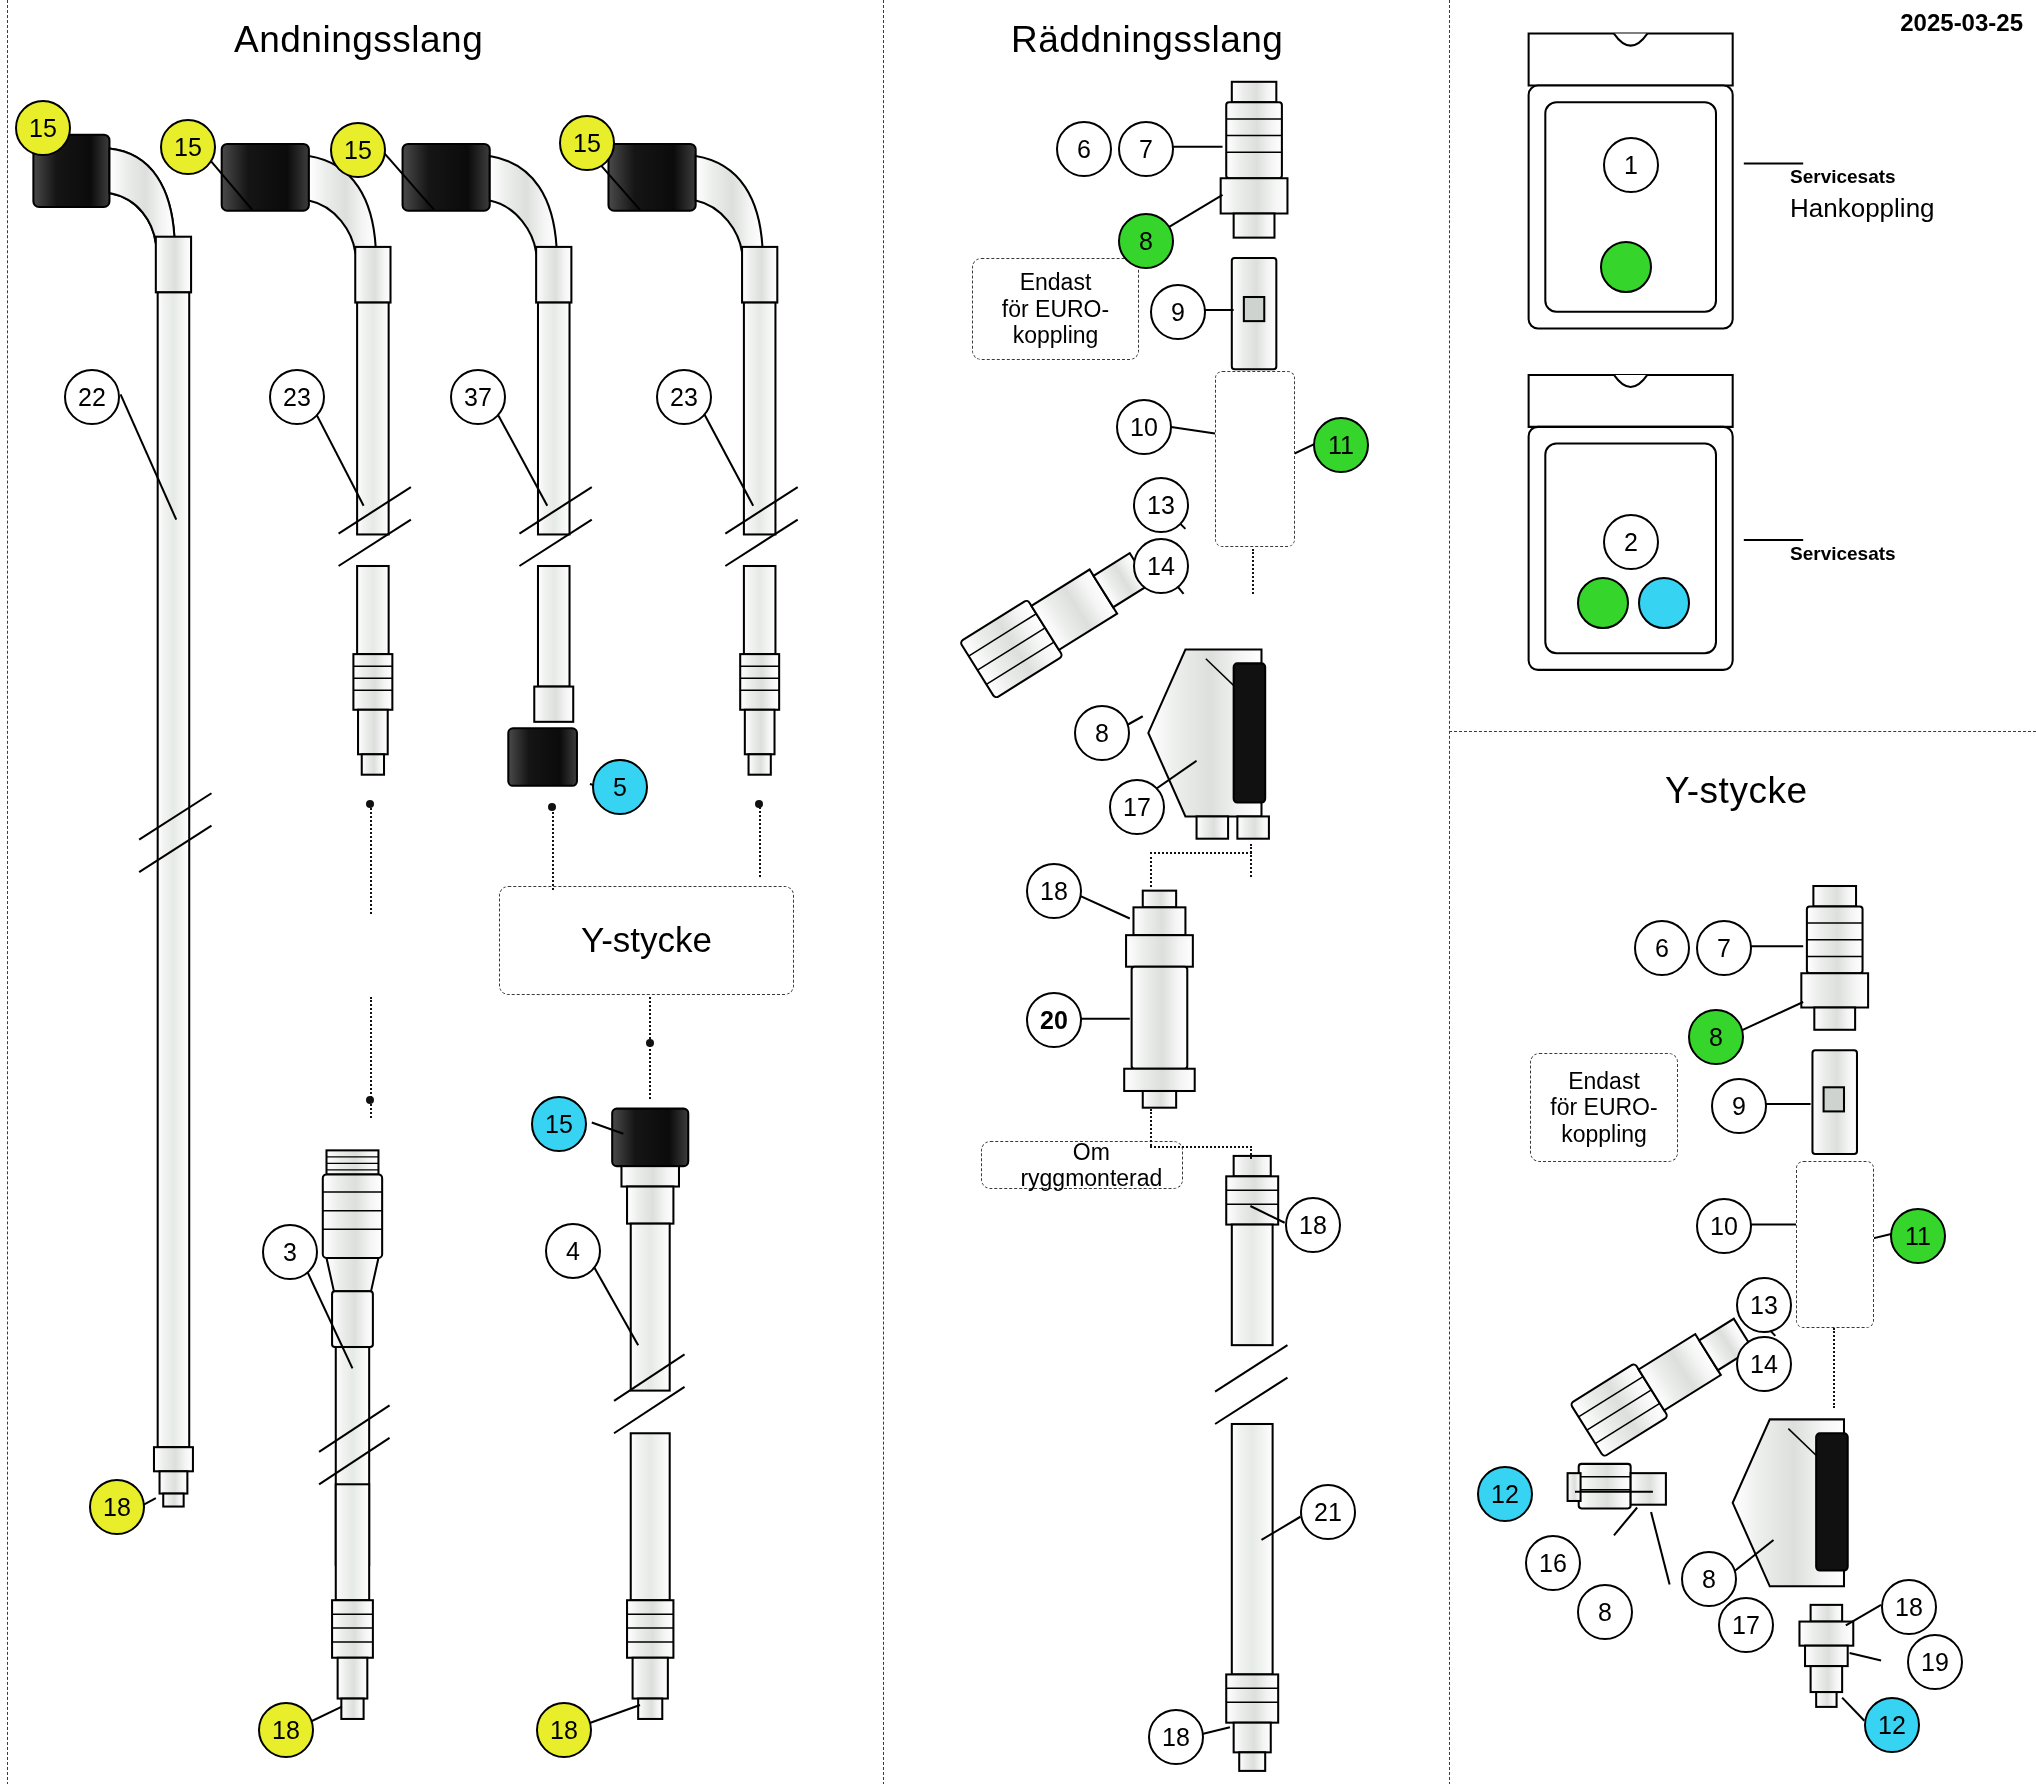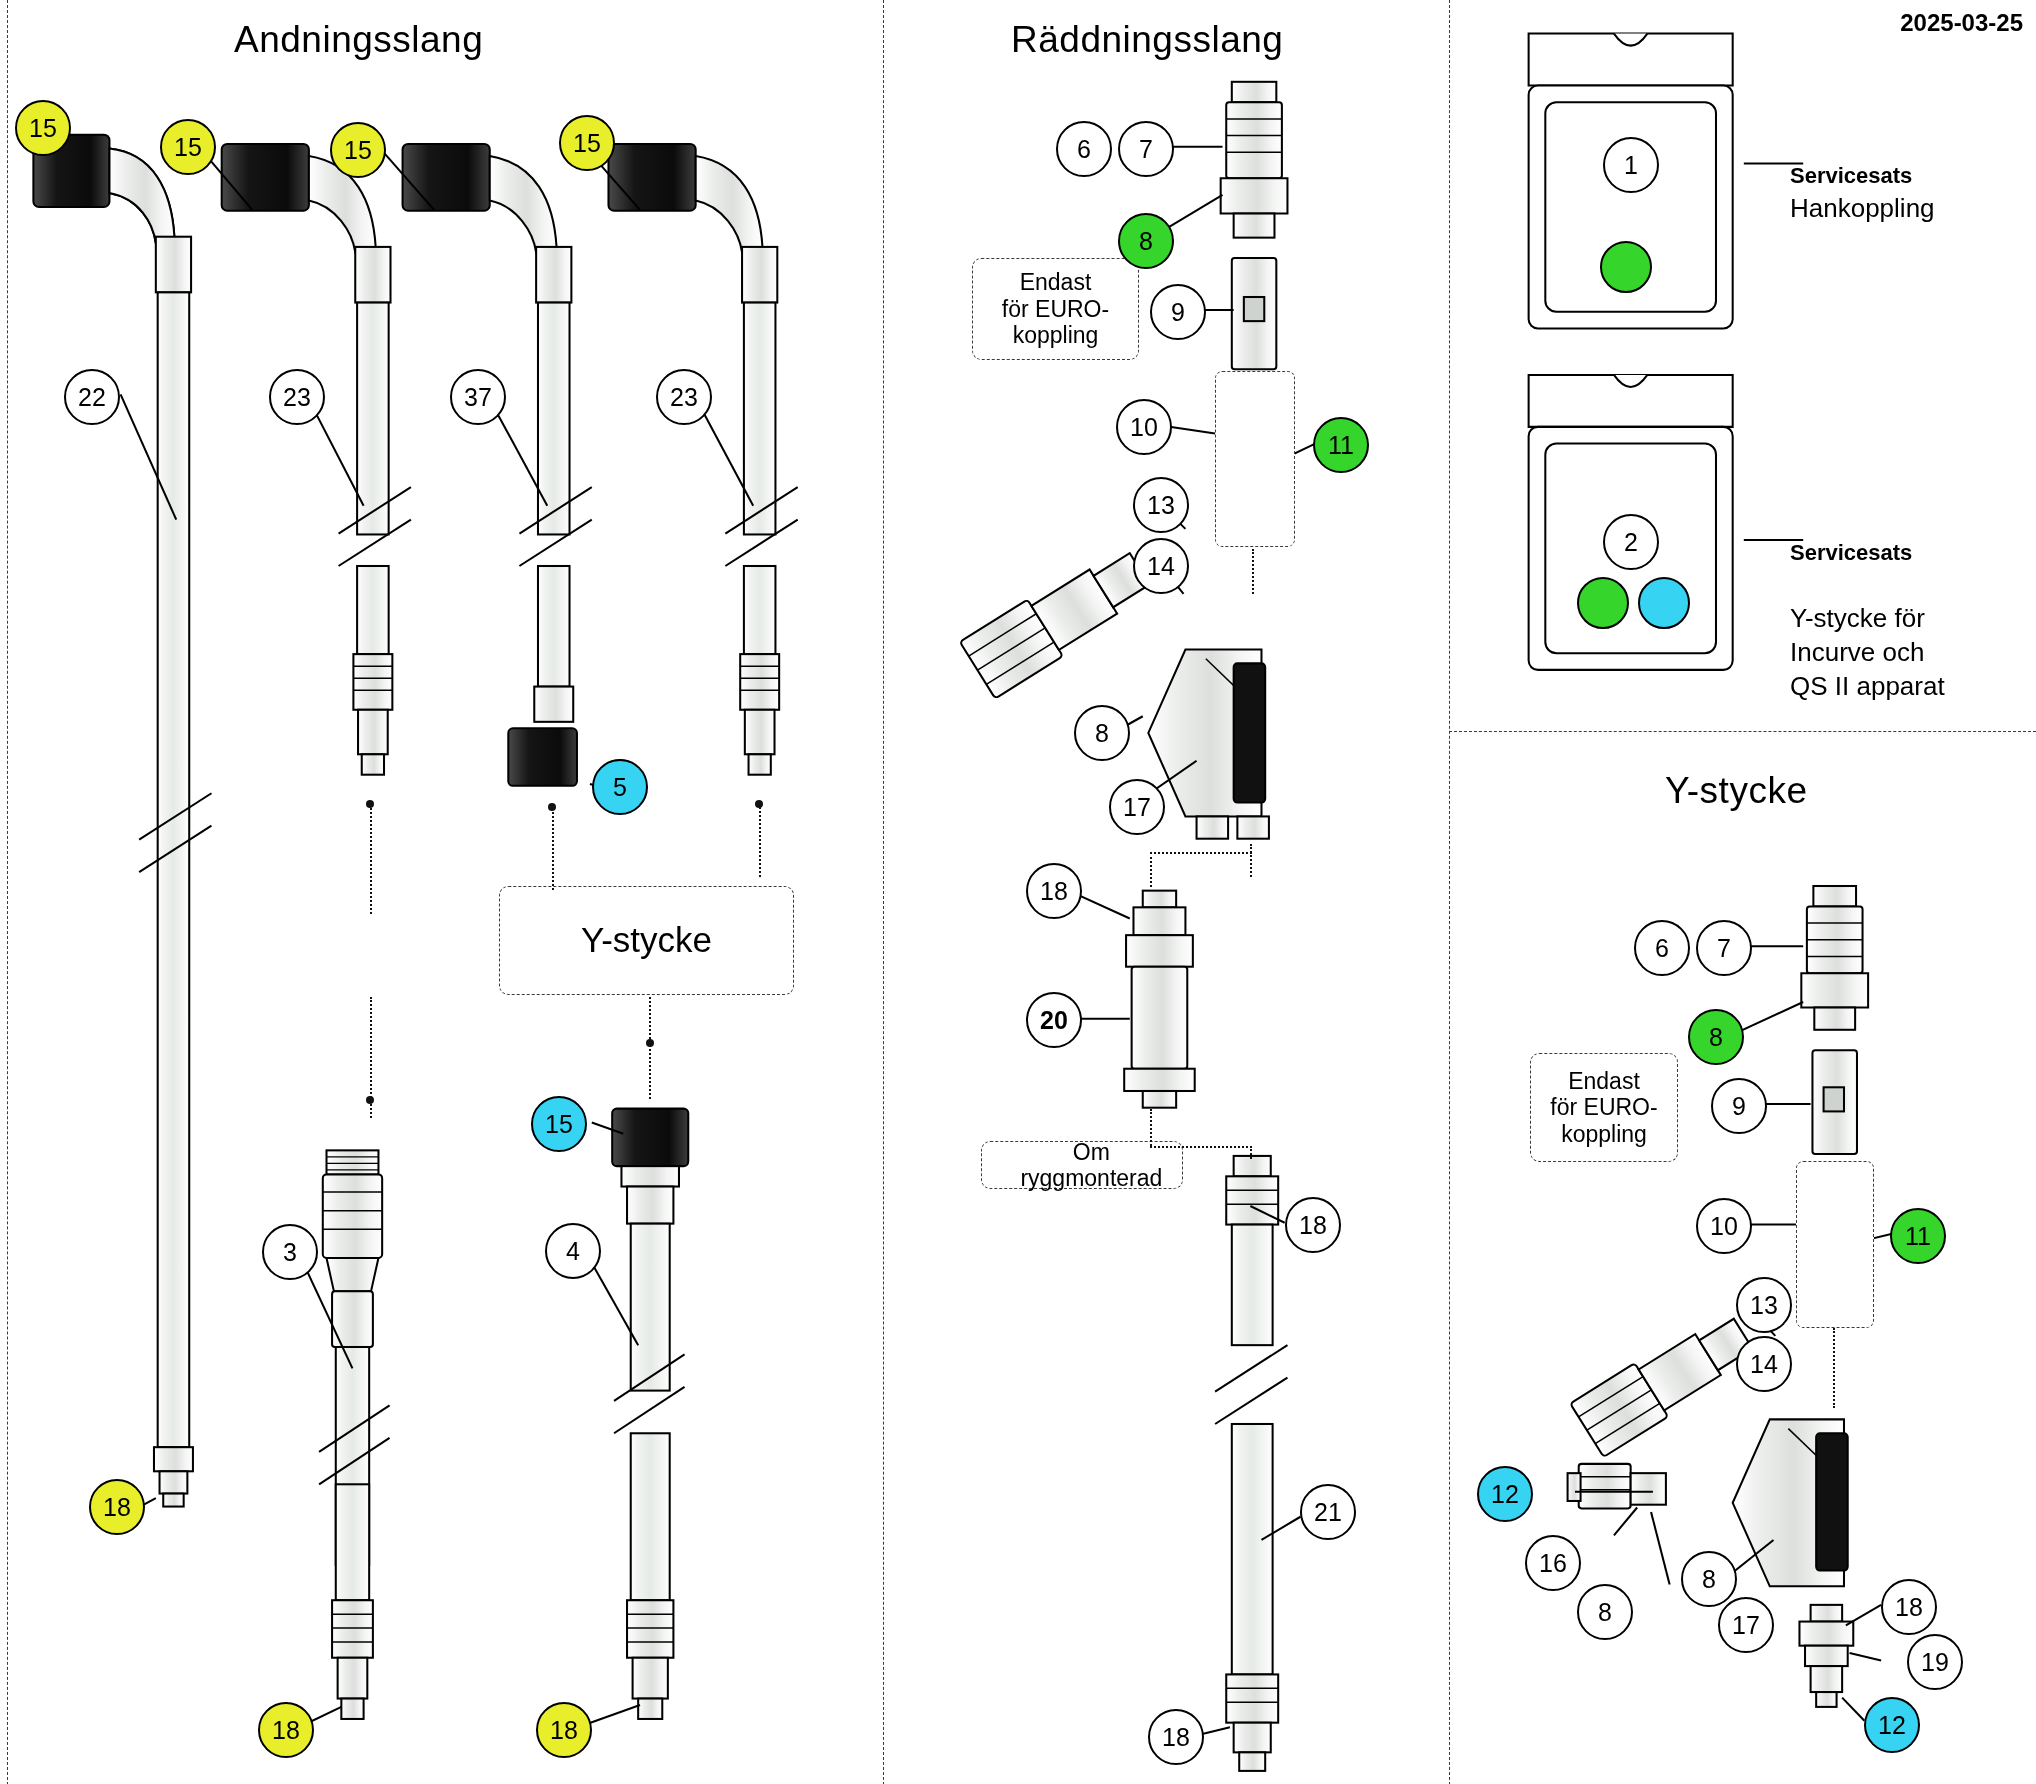--- a/index.html
+++ b/index.html
@@ -16,21 +16,21 @@
   .b.c{background:#37d3f2;}
   .b.s{width:48px;height:48px;}
   .b.m{width:52px;height:52px;}
   .dot{position:absolute;border-radius:50%;background:#111;width:8.3px;height:8.3px;}
   .dash-note{position:absolute;border:1.9px dashed #3a3a3a;border-radius:9.3px;background:#fff;
      display:flex;align-items:center;justify-content:center;text-align:center;font-size:23px;line-height:1.15;padding:5.6px 9.3px;box-sizing:border-box;}
   .dotline{position:absolute;border-left:2.8px dotted #111;}
   .dotline-h{position:absolute;border-top:2.8px dotted #111;}
   .svgwrap{position:absolute;left:0;top:0;width:2036px;height:1785px;pointer-events:none;}
   .bagtext{position:absolute;font-size:26px;line-height:1.3;}
-  .bagtext b{font-size:22px;}
+  .bagtext b{font-size:19px;}
 </style>
 </head>
 <body>
 
 <div class="date">2025-03-25</div>
 
 <div class="vdash" style="left:883px;top:0;height:1785px;"></div>
 <div class="vdash" style="left:1449px;top:0;height:1785px;"></div>
 <div class="hdash" style="left:1449px;top:731px;width:587px;"></div>
 <div class="vdash" style="left:7.4px;top:0;height:1785px;"></div>
@@ -370,23 +370,20 @@
     <line x1="2010" y1="1855" x2="1986" y2="1830"></line>
   </g>
 </svg>
 
 <div class="bagtext" style="left:1790px;top:158px;">
   <b>Servicesats</b><br>
   <span>Hankoppling</span>
 </div>
 <div class="bagtext" style="left:1790px;top:501px;white-space:pre-line;">
   <b>Servicesats</b><br>
-  <span>Y-stycke för
-Incurve och
-QS II apparat</span>
 </div>
 <div class="b g s" style="left:1600px;top:241px;width:48px;height:48px;border:2.3px solid #000;"></div>
 <div class="b g s" style="left:1577px;top:577px;width:48px;height:48px;border:2.3px solid #000;"></div>
 <div class="b c s" style="left:1638px;top:577px;width:48px;height:48px;border:2.3px solid #000;"></div>
 
 <div class="dash-note" style="left:972px;top:258px;width:167px;height:102px;">
   <span style="white-space:pre-line;">Endast
 för EURO-
 koppling</span>
 </div>

